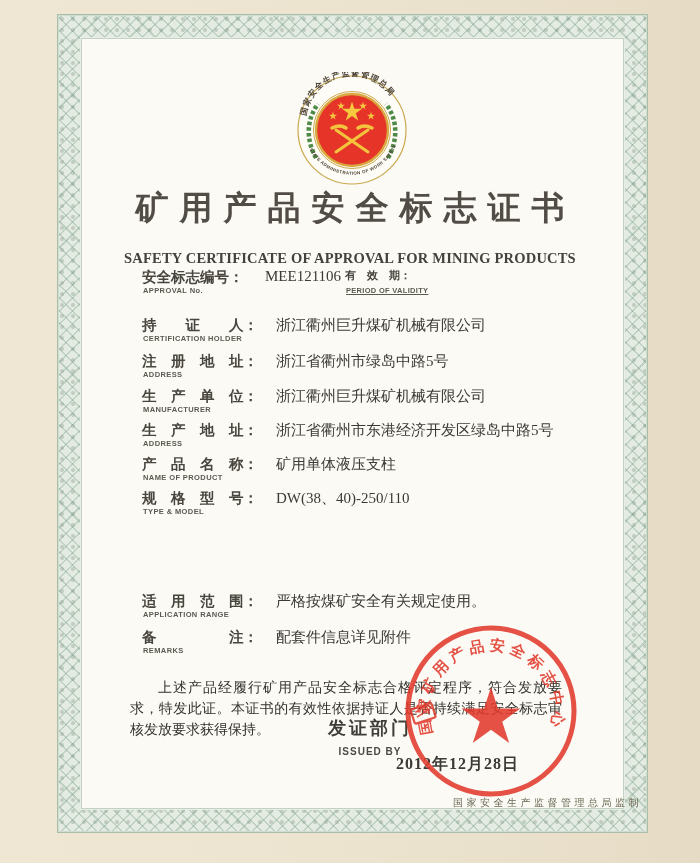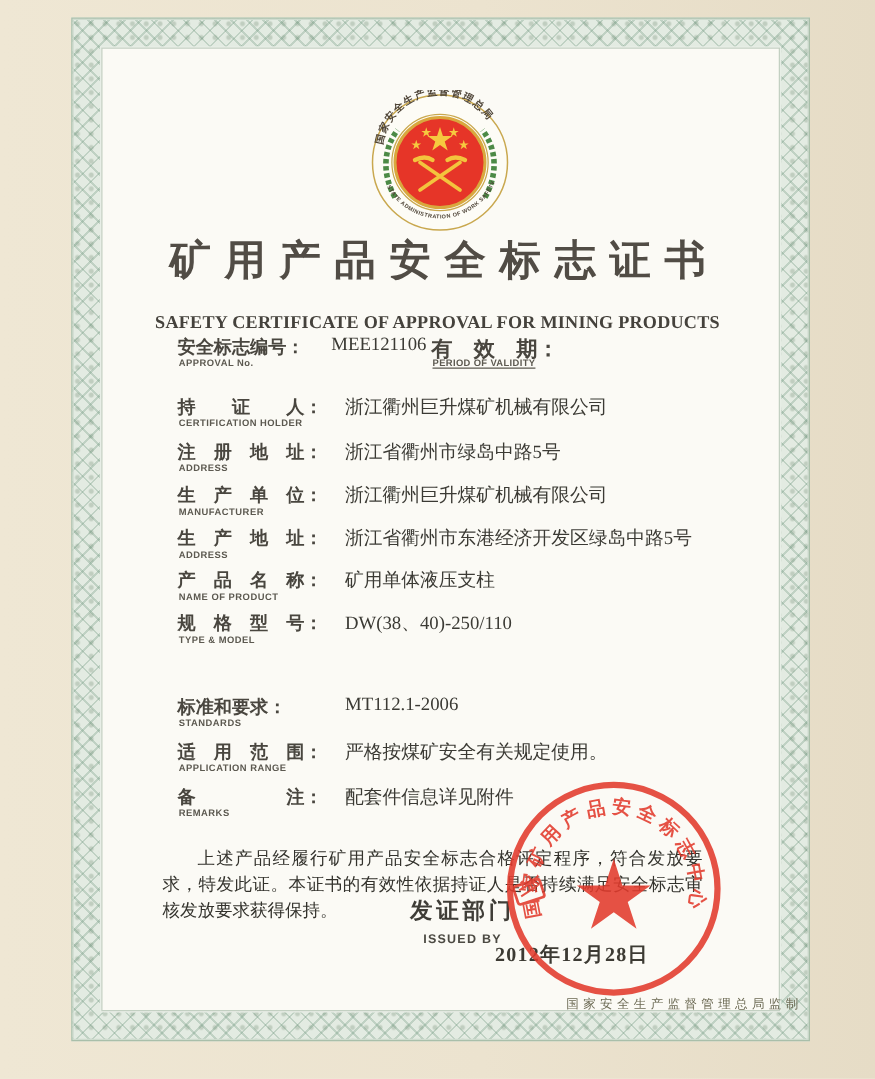--- a/index.html
+++ b/index.html
@@ -36,21 +36,21 @@
     font-size:33px;font-weight:bold;color:#514c45;letter-spacing:11px;text-indent:11px;}
   .title-en{position:absolute;left:0;top:230px;width:700px;text-align:center;
     font-size:14.5px;font-weight:bold;color:#45423c;letter-spacing:.2px;margin-top:20px;}
   
   .row{position:absolute;left:142px;width:480px;height:42px;}
   .lab{position:absolute;left:0;top:0;font-size:14.5px;font-weight:bold;color:#49463f;white-space:nowrap;text-align:right;}
   .en{position:absolute;left:1px;top:18px;font-size:7.5px;letter-spacing:.4px;color:#5c5950;white-space:nowrap;
       font-family:"Liberation Sans",sans-serif;font-weight:bold;}
   .val{position:absolute;left:106px;top:0;font-size:15px;color:#3b3a34;white-space:nowrap;font-weight:500;margin-left:28px;}
   .r-top .val{left:95px;}
-  .g2lab{position:absolute;left:203px;top:0;font-size:17px;font-weight:bold;color:#49463f;white-space:nowrap;}
+  .g2lab{position:absolute;left:203px;top:0;font-size:11px;font-weight:bold;color:#49463f;white-space:nowrap;}
   .g2en{position:absolute;left:204px;top:18px;font-size:7.5px;letter-spacing:.3px;color:#5c5950;white-space:nowrap;
       font-family:"Liberation Sans",sans-serif;font-weight:bold;text-decoration:underline;}
   .g2val{position:absolute;left:287px;top:0;font-size:15px;color:#3b3a34;white-space:nowrap;letter-spacing:.5px;}
   
   .statement{position:absolute;left:130px;top:677px;width:432px;
     font-size:14px;line-height:21px;color:#33322c;font-weight:500;
     text-indent:28px;text-align:justify;}
   
   .issuer{position:absolute;left:295px;top:716px;width:150px;text-align:center;}
   .issuer .dept{font-size:18px;font-weight:bold;color:#3f3d37;letter-spacing:3px;}
@@ -141,25 +141,20 @@
     <span class="lab">产　品　名　称：</span>
     <span class="en">NAME OF PRODUCT</span>
     <span class="val">矿用单体液压支柱</span>
   </div>
   <div class="row" style="top:489px">
     <span class="lab">规　格　型　号：</span>
     <span class="en">TYPE &amp; MODEL</span>
     <span class="val">DW(38、40)-250/110</span>
   </div>
 
-  <div class="row" style="top:556px">
-    <span class="lab">标准和要求：</span>
-    <span class="en">STANDARDS</span>
-    <span class="val">MT112.1-2006</span>
-  </div>
   <div class="row" style="top:628px">
     <span class="lab">备　　　　　注：</span>
     <span class="en">REMARKS</span>
     <span class="val">配套件信息详见附件</span>
   </div>
   <div class="row" style="top:592px">
     <span class="lab">适　用　范　围：</span>
     <span class="en">APPLICATION RANGE</span>
     <span class="val">严格按煤矿安全有关规定使用。</span>
   </div>

